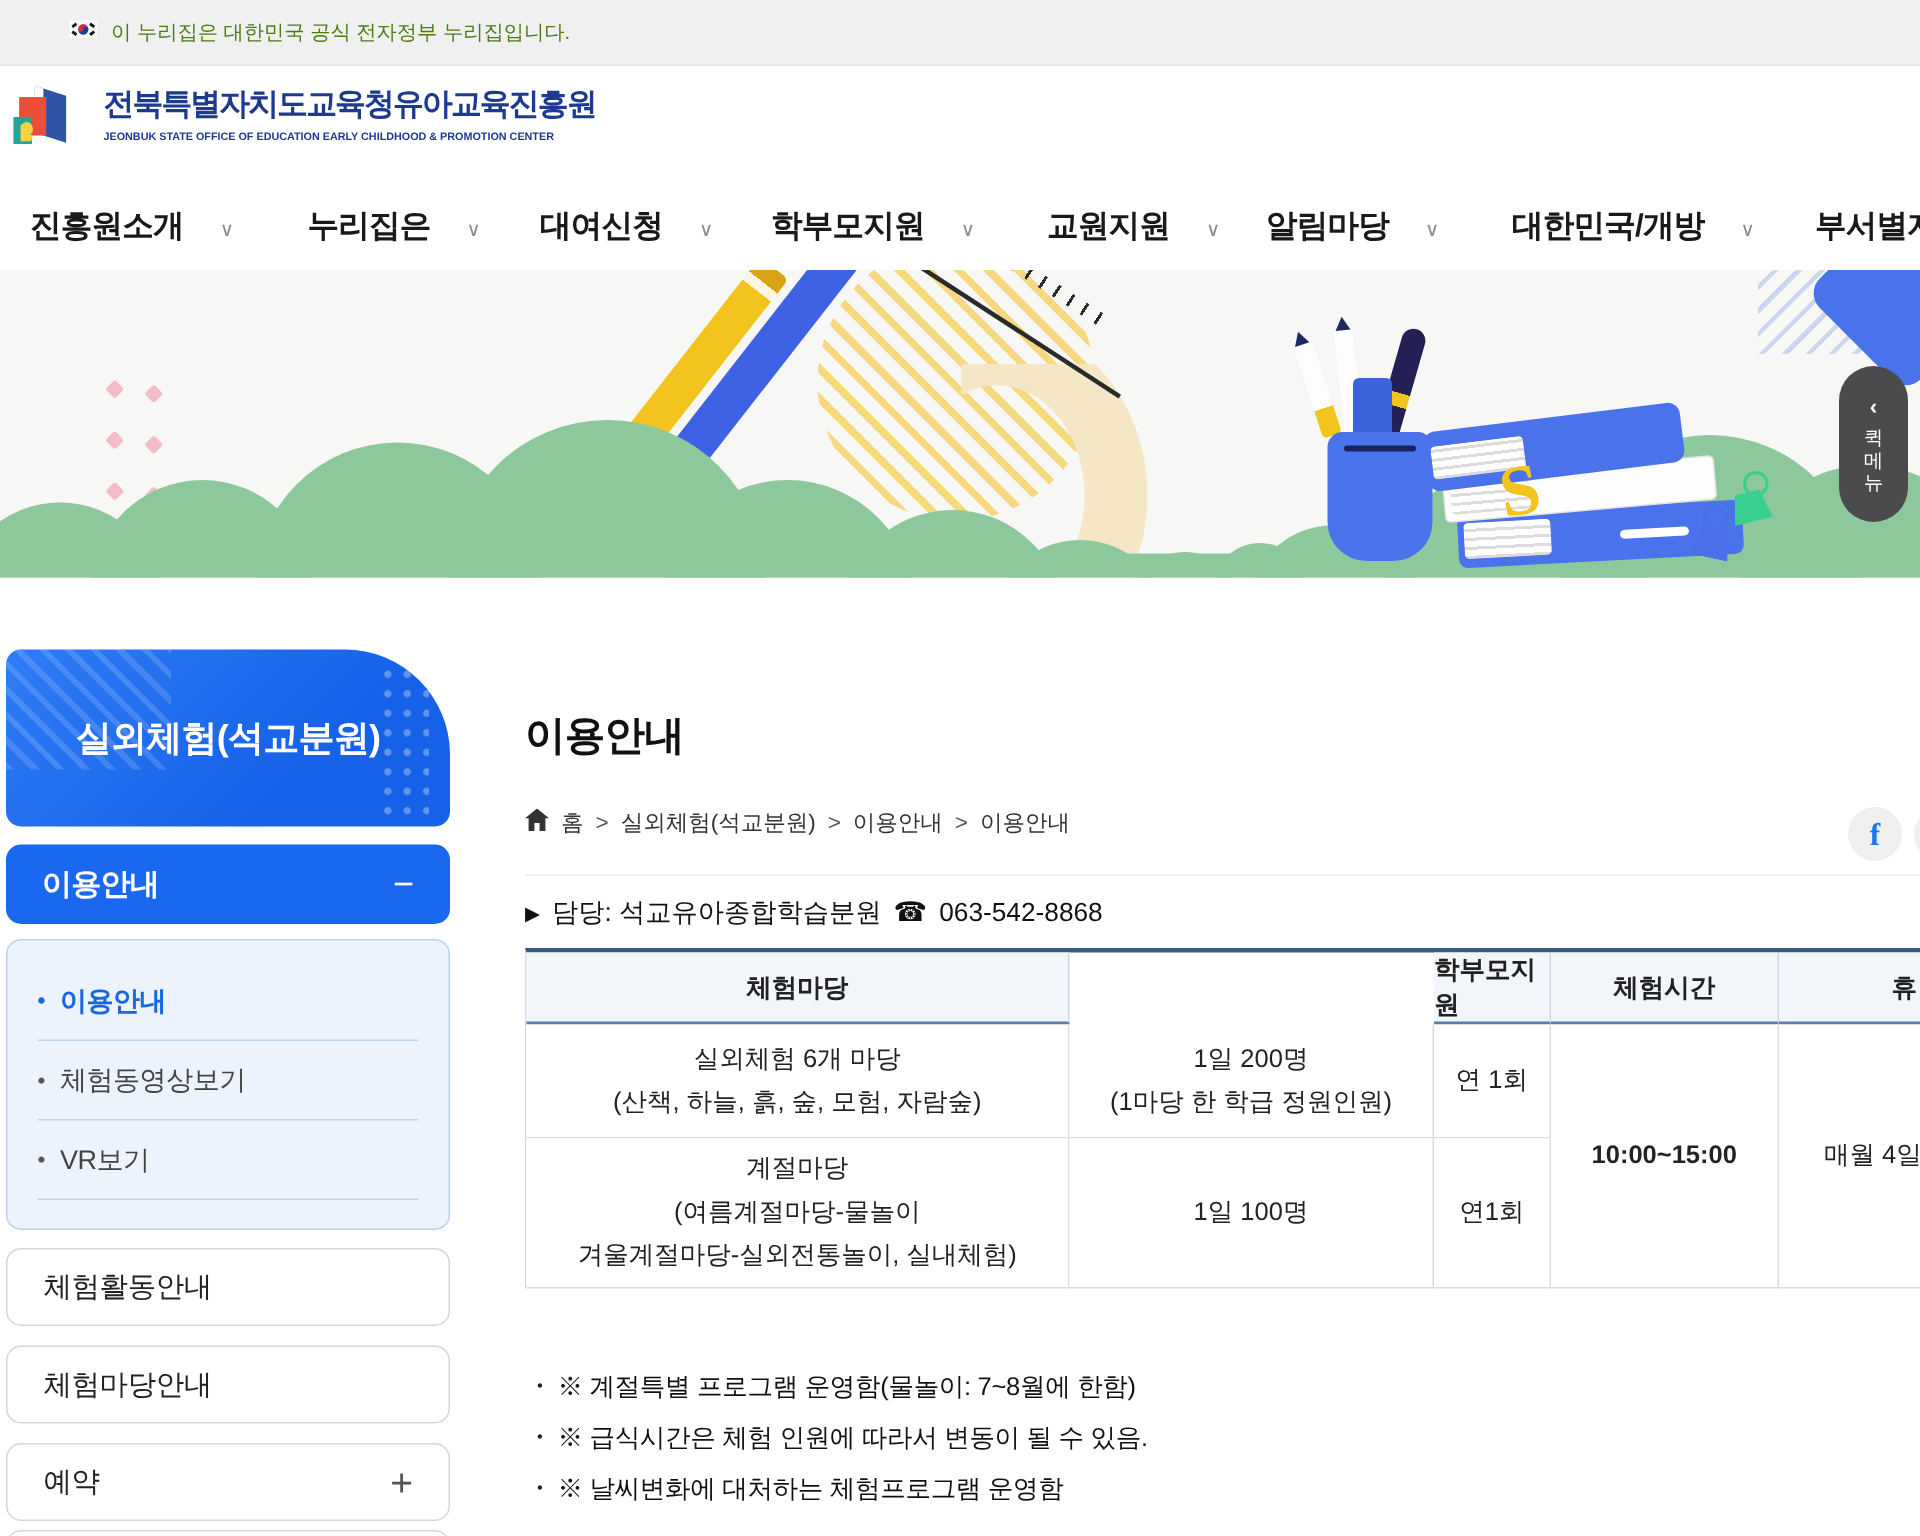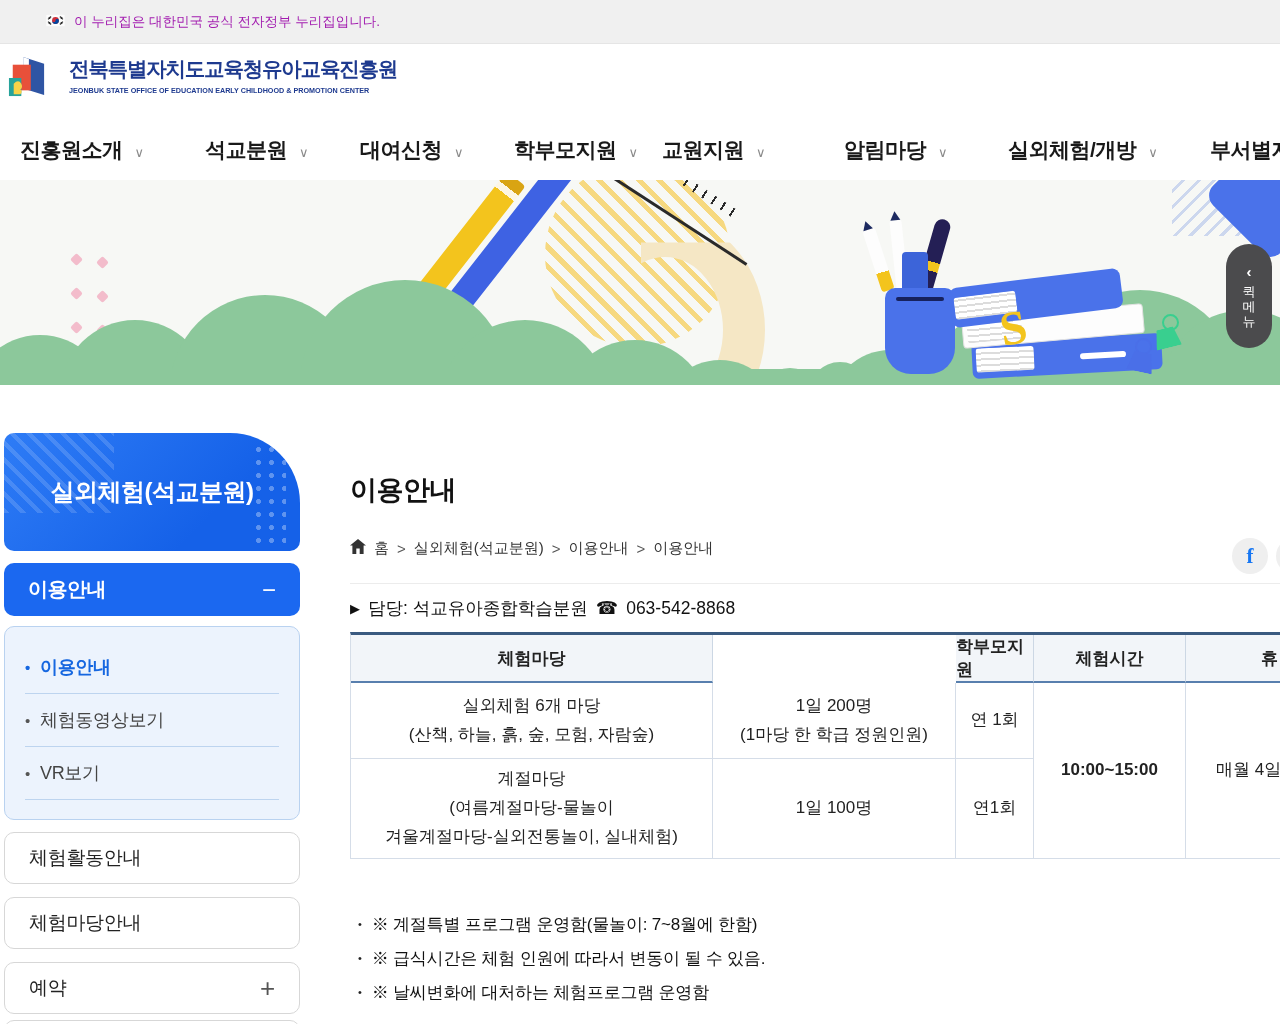--- a/index.html
+++ b/index.html
@@ -1,32 +1,32 @@
 <!DOCTYPE html>
 <html><head>
 <meta charset="utf-8">
 <style>
   html,body{margin:0;padding:0;}
   body{width:1280px;height:1024px;overflow:hidden;background:#fff;font-family:"Liberation Sans",sans-serif;position:relative;}
   .page{position:absolute;left:0;top:0;width:1280px;height:1024px;overflow:hidden;}
 
   
   .gov-banner{position:absolute;left:0;top:0;width:1280px;height:44px;background:#f0f0f0;border-bottom:1px solid #e5e5e5;display:flex;align-items:center;padding-left:46px;box-sizing:border-box;gap:9px;}
-  .gov-banner .txt{font-size:13.5px;color:#a21caf;}
+  .gov-banner .txt{font-size:13.5px;color:#4d7c0f;}
 
   
   .site-header{position:absolute;left:0;top:44px;width:1280px;height:76px;background:#fff;}
   .logo{position:absolute;left:8px;top:11px;display:flex;align-items:flex-start;gap:23px;cursor:pointer;}
   .logo-text{display:flex;flex-direction:column;}
   .logo-text .t1{font-size:20.5px;font-weight:800;color:#1e3a8f;letter-spacing:-1.2px;white-space:nowrap;}
   .logo-text .t2{font-size:7.2px;font-weight:700;color:#1e3a8f;margin-top:3px;letter-spacing:0;white-space:nowrap;}
 
   
   .nav{position:absolute;left:0;top:120px;width:1280px;height:60px;background:#fff;}
-  .nav-item{position:absolute;top:0;height:60px;display:flex;align-items:center;gap:12px;font-size:21px;font-weight:600;color:#191919;letter-spacing:-0.5px;cursor:pointer;white-space:nowrap;}
+  .nav-item{position:absolute;top:0;height:60px;display:flex;align-items:center;gap:24px;font-size:21px;font-weight:600;color:#191919;letter-spacing:-0.5px;cursor:pointer;white-space:nowrap;}
   .nav-item .chev{font-size:13px;color:#8a8a8a;font-weight:400;margin-top:4px;}
 
   
   .hero{position:absolute;left:0;top:180px;width:1280px;height:205px;background:#f7f8f5;overflow:hidden;}
   .bush{position:absolute;background:#8cc89b;border-radius:50%;}
   .bush-base{position:absolute;left:0;bottom:0;width:100%;height:16px;background:#8cc89b;}
   .pink-dot{position:absolute;width:9px;height:9px;background:#f3bccb;transform:rotate(45deg);border-radius:2px;}
   .striped-circle{position:absolute;left:545px;top:-18px;width:185px;height:185px;border-radius:50%;background:repeating-linear-gradient(45deg,#f6d36b 0 5px,rgba(0,0,0,0) 5px 14px);opacity:.85;}
   .beige-arc{position:absolute;left:565px;top:35px;width:200px;height:230px;border:42px solid #f5e7c5;border-radius:50%;box-sizing:border-box;clip-path:inset(12% 0% 0% 38%);}
   .ruler-line{position:absolute;left:595px;top:38px;width:165px;height:2.5px;background:#2a2a2a;transform:rotate(33deg);}
@@ -151,41 +151,41 @@
       </span>
     </div>
   </div>
 
   <div class="nav">
     <div class="nav-item" style="left:20px">
         <span>진흥원소개</span>
         <span class="chev">∨</span>
       </div>
     <div class="nav-item" style="left:205px">
-        <span>석교분원</span>
+        <span>누리집은</span>
         <span class="chev">∨</span>
       </div>
     <div class="nav-item" style="left:360px">
         <span>대여신청</span>
         <span class="chev">∨</span>
       </div>
     <div class="nav-item" style="left:514px">
         <span>학부모지원</span>
         <span class="chev">∨</span>
       </div>
-    <div class="nav-item" style="left:662px">
+    <div class="nav-item" style="left:698px">
         <span>교원지원</span>
         <span class="chev">∨</span>
       </div>
     <div class="nav-item" style="left:844px">
         <span>알림마당</span>
         <span class="chev">∨</span>
       </div>
     <div class="nav-item" style="left:1008px">
-        <span>실외체험/개방</span>
+        <span>대한민국/개방</span>
         <span class="chev">∨</span>
       </div>
     <div class="nav-item" style="left:1210px">
         <span>부서별자</span>
       </div>
   </div>
 
   <div class="hero">
     <span class="striped-circle"></span>
     <span class="beige-arc"></span>

